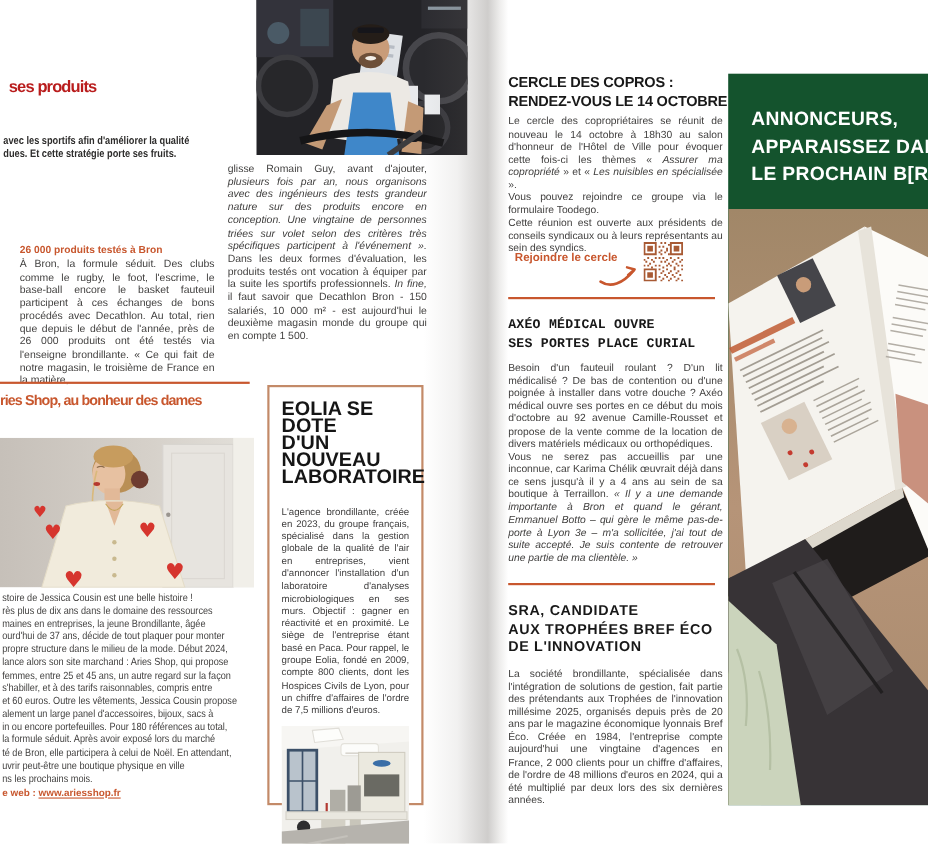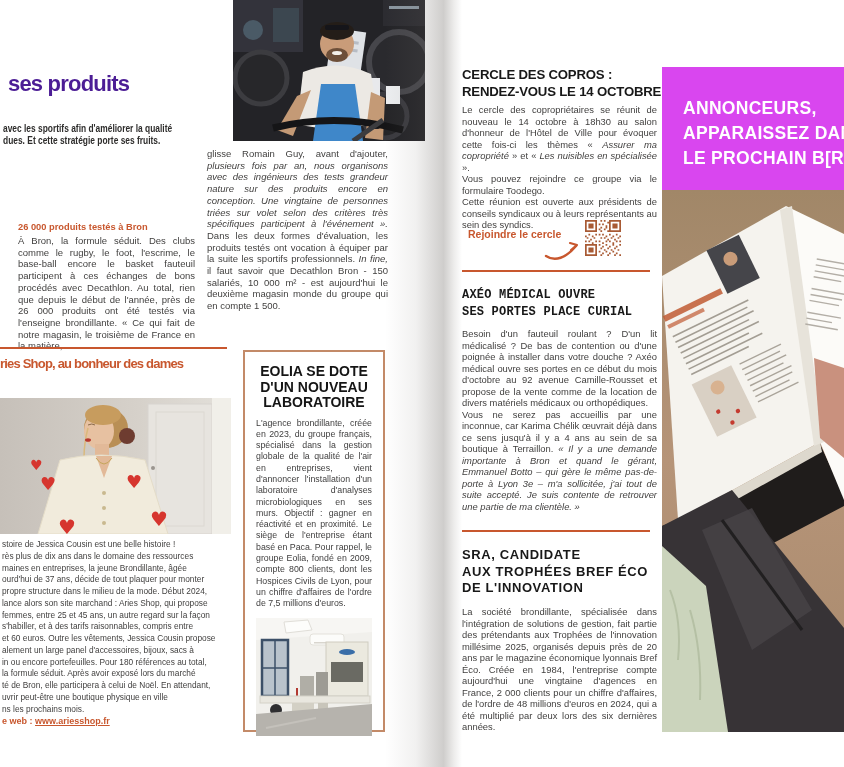--- a/index.html
+++ b/index.html
@@ -4,60 +4,60 @@
 <style>
   html,body{margin:0;padding:0;background:#ffffff;}
   .page{position:relative;width:844px;height:767px;background:#ffffff;overflow:hidden;
         font-family:"Liberation Sans","DejaVu Sans",sans-serif;color:#3f3e3e;}
   .abs{position:absolute;}
   .body-text{font-size:9.5px;line-height:11.7px;text-align:justify;color:#403f3e;}
   .i{font-style:italic;}
   .rule{background:#c8572e;height:2px;}
   p{margin:0;}
 
-  #produits-title{left:8px;top:71px;font-size:22px;font-weight:800;letter-spacing:-0.8px;color:#4c1d95;}
+  #produits-title{left:8px;top:71px;font-size:15px;font-weight:800;letter-spacing:-0.8px;color:#b91c1c;}
   #intro{left:3px;top:123px;width:235px;font-size:10px;font-weight:700;line-height:12.2px;
          color:#2e2d2c;white-space:pre-line;transform:scaleX(0.84);transform-origin:left top;}
   #quote1{left:18px;top:154px;width:177px;font-style:italic;}
   #subhead{left:18px;top:222px;font-size:9.3px;font-weight:700;color:#c8572e;}
   #col1{left:18px;top:235px;width:177px;}
   #photo-decathlon{left:233px;top:0px;}
   #col2{left:207px;top:148px;width:181px;}
   #rule-left{left:0px;top:347px;width:227px;}
   #aries-title{left:0px;top:356px;font-size:13px;font-weight:800;letter-spacing:-0.8px;color:#c8572e;}
   #photo-woman{left:0px;top:398px;}
   #aries-body{left:2px;top:538px;width:272px;white-space:pre-line;text-align:left;
               transform:scaleX(0.875);transform-origin:left top;line-height:11.75px;}
   #web-line{left:2px;top:716px;font-size:9px;font-weight:700;color:#c8572e;}
   #web-line .url{text-decoration:underline;}
   #eolia-box{left:243px;top:350px;width:142px;height:382px;border:2px solid #c38a68;
              box-sizing:border-box;background:#fff;padding:10px 11px;}
-  .eolia-title{font-size:14px;font-weight:800;line-height:15.5px;color:#151515;
-               white-space:pre-line;margin:2px 0 7px 0;text-align:center;}
+  .eolia-title{font-size:18px;font-weight:800;line-height:15.5px;color:#151515;
+               white-space:pre-line;margin:2px 0 18px 0;}
   .eolia-body{font-size:8.8px;line-height:11.3px;text-align:justify;}
   #photo-lab{margin-top:8px;display:block;}
 
   #gutter-shadow{left:385px;top:0px;width:77px;height:767px;z-index:5;pointer-events:none;
     background:linear-gradient(90deg,rgba(130,124,118,0) 0%,rgba(120,114,108,0.10) 40%,
                rgba(95,90,85,0.30) 76%,rgba(160,156,150,0.18) 90%,rgba(255,255,255,0) 100%);}
 
   .rtitle{left:462px;font-weight:800;color:#181818;white-space:pre-line;}
   #cercle-title{top:66px;font-size:13.2px;line-height:17px;letter-spacing:-0.2px;}
   #cercle-body{left:462px;top:104px;width:195px;font-size:9.4px;line-height:11.5px;}
   #cercle-cta{left:468px;top:228px;font-size:10.5px;font-weight:800;color:#c8572e;}
   #cta-arrow{left:543px;top:237px;}
   #qr-code{left:585px;top:220px;}
   #divider1{left:462px;top:270px;width:188px;}
   #axeo-title{top:287px;font-size:12px;line-height:17px;letter-spacing:0.2px;font-family:Liberation Mono, monospace;}
   #axeo-body{left:462px;top:328px;width:195px;font-size:9.4px;line-height:11.5px;}
   #divider2{left:462px;top:530px;width:188px;}
   #sra-title{top:547px;font-size:13px;line-height:16.5px;letter-spacing:0.6px;}
   #sra-body{left:462px;top:606px;width:195px;font-size:9.4px;line-height:11.5px;}
 
-  #ad-panel{left:662px;top:67px;width:182px;height:665px;background:#d946ef;overflow:hidden;}
+  #ad-panel{left:662px;top:67px;width:182px;height:665px;background:#14532d;overflow:hidden;}
   #ad-text{position:absolute;left:21px;top:29px;color:#ffffff;font-size:17.5px;font-weight:800;
            line-height:25px;letter-spacing:0.3px;}
   #ad-text div{white-space:nowrap;}
   #ad-photo{position:absolute;left:0;top:123px;}
 </style>
 </head>
 <body>
 
 <div class="page">
 

